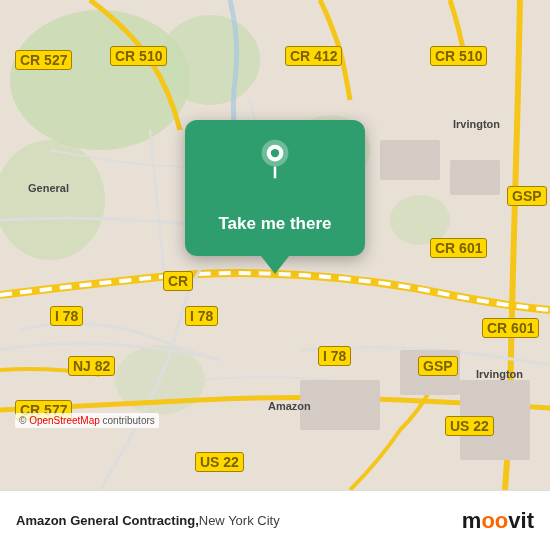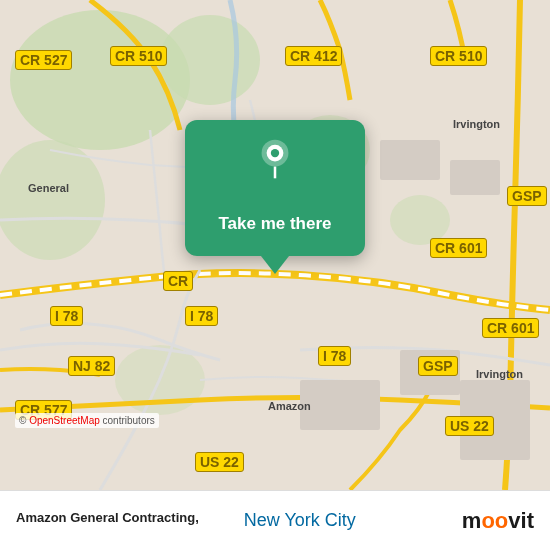--- a/index.html
+++ b/index.html
@@ -46,23 +46,22 @@
       flex-direction: row;
     }
 
     .location-name {
       font-size: 13px;
       font-weight: 600;
       color: #222;
     }
 
     .location-city {
-      font-size: 18px;
-      color: #0369a1;
-      margin-left: 45px;
+      font-size: 13px;
+      color: #404040;
     }
 
     .moovit-logo {
       display: flex;
       align-items: center;
       gap: 2px;
     }
 
     
     .osm-attribution {

